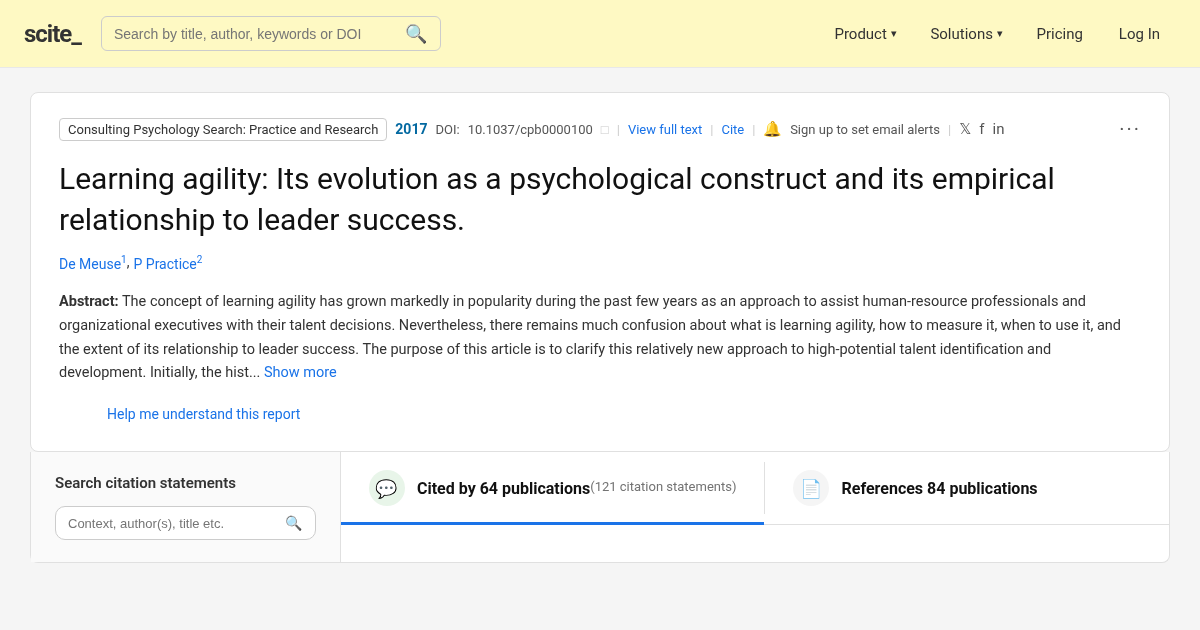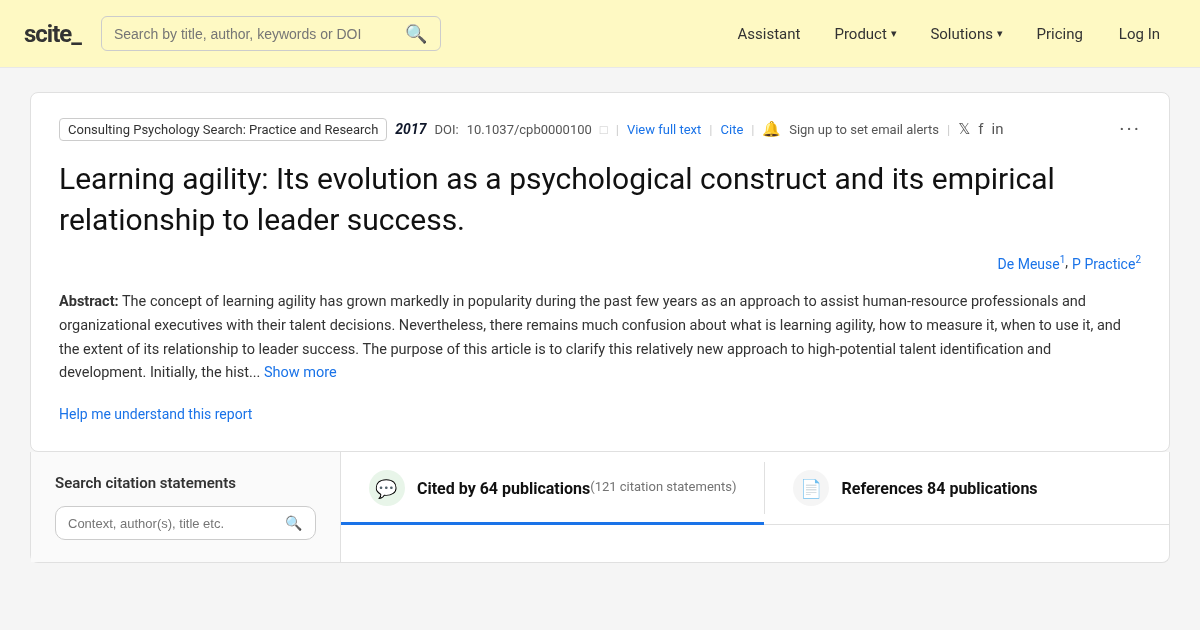--- a/index.html
+++ b/index.html
@@ -102,21 +102,21 @@
       font-size: 13px;
       color: #555;
     }
     .journal-name {
       border: 1px solid #ccc;
       border-radius: 4px;
       padding: 3px 8px;
       font-size: 13px;
       color: #333;
     }
-    .year-badge { font-weight: 700; color: #0f172a; font-size: 14px; font-style: italic; }
+    .year-badge { font-weight: 700; color: #0369a1; font-size: 14px; }
     .doi-text { color: #555; font-size: 13px; }
     .link-blue { color: #1a73e8; cursor: pointer; text-decoration: none; }
     .meta-divider { color: #ccc; }
     .bell-icon { color: #555; font-size: 15px; }
     .social-icons { display: flex; gap: 8px; align-items: center; }
     .social-icon { color: #555; font-size: 15px; cursor: pointer; }
     .more-dots { color: #555; cursor: pointer; font-size: 20px; margin-left: auto; letter-spacing: 2px; }
 
     
     .paper-title {
@@ -127,41 +127,41 @@
       margin-bottom: 14px;
     }
 
     
     .authors {
       display: flex;
       gap: 0;
       flex-wrap: wrap;
       margin-bottom: 18px;
       font-size: 14px;
-      justify-content: flex-end;
     }
     .author-link { color: #1a73e8; cursor: pointer; }
     .author-sup { font-size: 10px; vertical-align: super; color: #1a73e8; }
     .author-comma { color: #333; margin-right: 4px; }
 
     
     .abstract-section {
       font-size: 14.5px;
       line-height: 1.65;
       color: #333;
       margin-bottom: 20px;
     }
     .abstract-label { font-weight: 700; }
     .show-more { color: #1a73e8; cursor: pointer; }
 
     
     .help-link {
       color: #1a73e8;
       font-size: 14px;
       cursor: pointer;
+      margin-left: 48px;
     }
 
     
     .bottom-section {
       display: flex;
       margin-top: 0;
       border: 1px solid #e0e0e0;
       border-top: none;
       background: #fff;
       border-radius: 0 0 8px 8px;
@@ -258,23 +258,20 @@
 
 <nav class="navbar">
   <div class="logo">
     <span>scite_</span>
   </div>
   <div class="search-box">
     <input type="text" placeholder="Search by title, author, keywords or DOI" style="">
     <span class="search-icon-btn">🔍</span>
   </div>
   <div class="nav-links">
-    <div class="nav-link">
-      <span>Assistant</span>
-    </div>
     <div class="nav-link">
       <span>Product</span>
       <span class="chevron">▾</span>
     </div>
     <div class="nav-link">
       <span>Solutions</span>
       <span class="chevron">▾</span>
     </div>
     <div class="nav-link">
       <span>Pricing</span>

